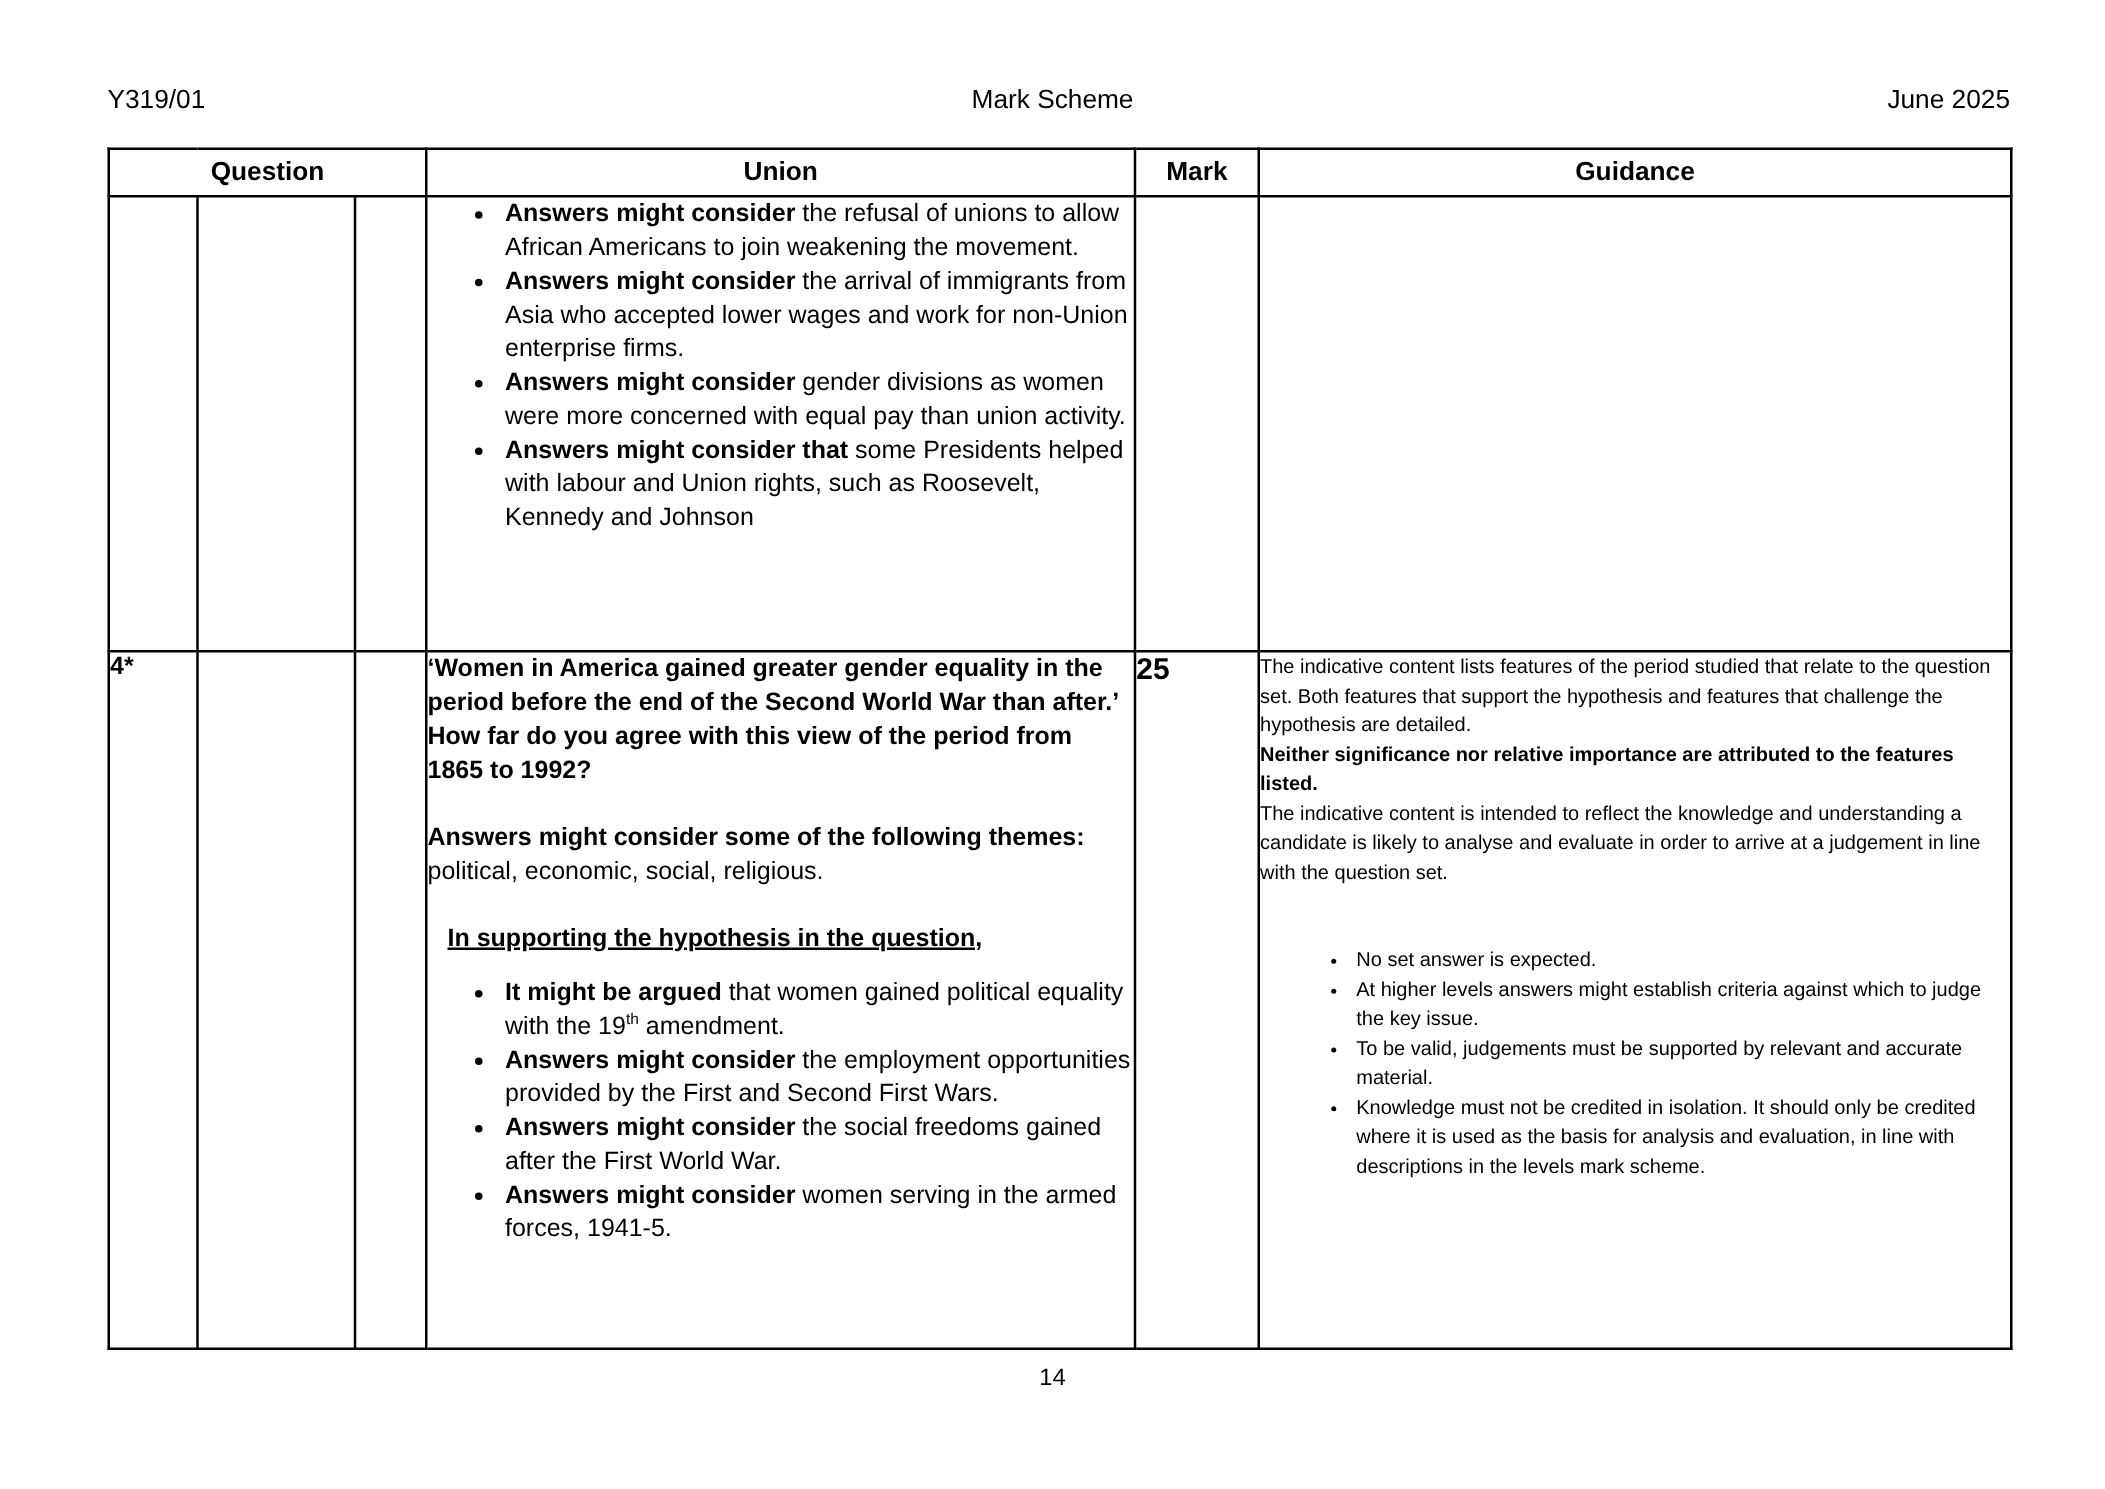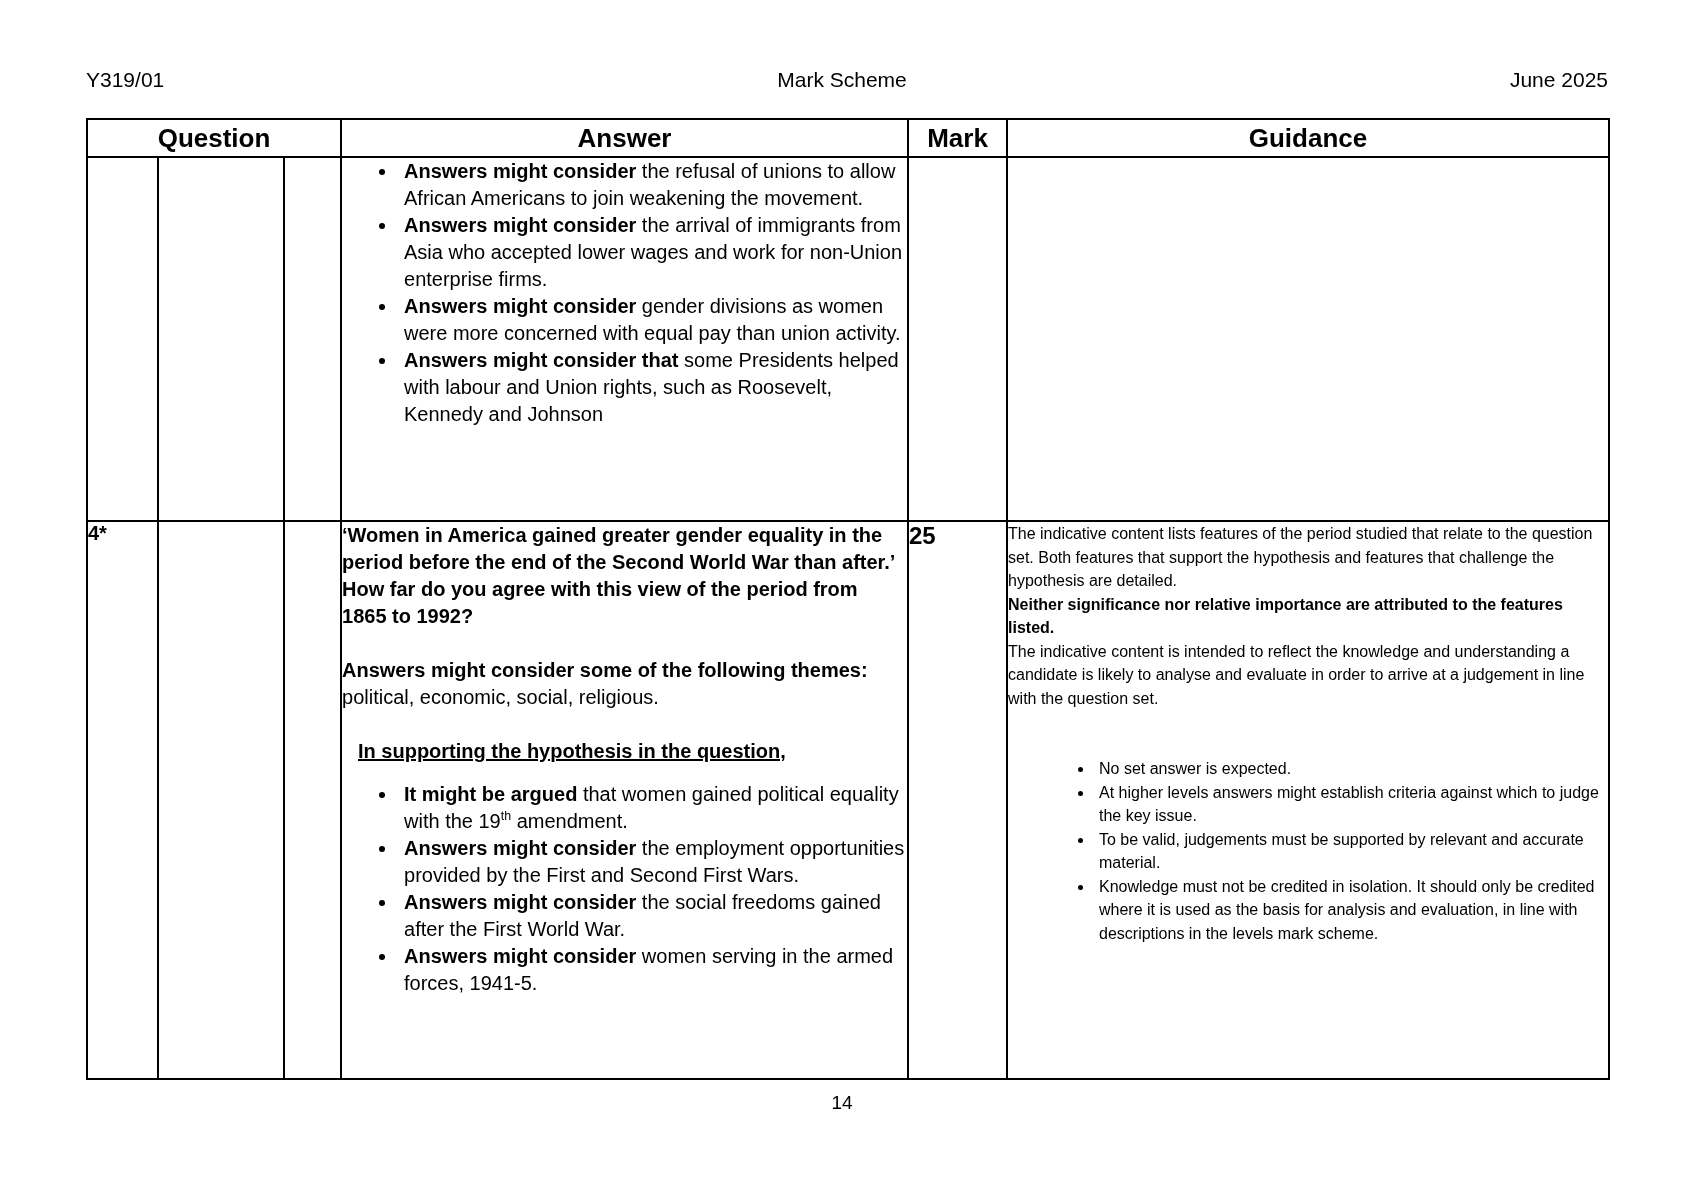--- a/index.html
+++ b/index.html
@@ -24,21 +24,21 @@
     border-collapse: collapse;
     table-layout: fixed;
   }
   table.ms th, table.ms td {
     border: 2px solid #000;
     vertical-align: top;
     padding: 0;
   }
   table.ms th {
     height: 38px;
-    font-size: 26px;
+    font-size: 21px;
     font-weight: bold;
     text-align: center;
     vertical-align: middle;
   }
   .row-cont td { height: 364px; }
   .row-q4  td { height: 558px; }
 
   
   .ans {
     font-size: 20px;
@@ -74,21 +74,21 @@
     font-size: 16px;
     line-height: 23.5px;
     padding: 6px 10px 0 9px;
   }
   .guid p { margin: 0; }
   .guid .bu {
     font-weight: bold;
     text-decoration-thickness: 2px;
   }
   .guid ul {
-    margin: 47px 0 0 14px;
+    margin: 47px 0 0 0;
     padding-left: 72px;
   }
   .guid ul li { padding-left: 5px; margin: 0; }
 
   
   .page-footer {
     position: absolute; top: 1092px; left: 0; width: 100%;
     text-align: center; font-size: 19px;
   }
 </style>
@@ -107,21 +107,21 @@
       <col style="width:126px">
       <col style="width:57px">
     <col style="width:567px">
       <col style="width:99px">
       <col style="width:602px">
   </colgroup>
 
   <tbody>
       <tr>
     <th colspan="3">Question</th>
-    <th>Answer</th>
+    <th>Union</th>
     <th>Mark</th>
     <th>Guidance</th>
   </tr>
 
   <tr class="row-cont">
     <td></td>
     <td></td>
     <td></td>
     <td class="ans">
       <ul>

